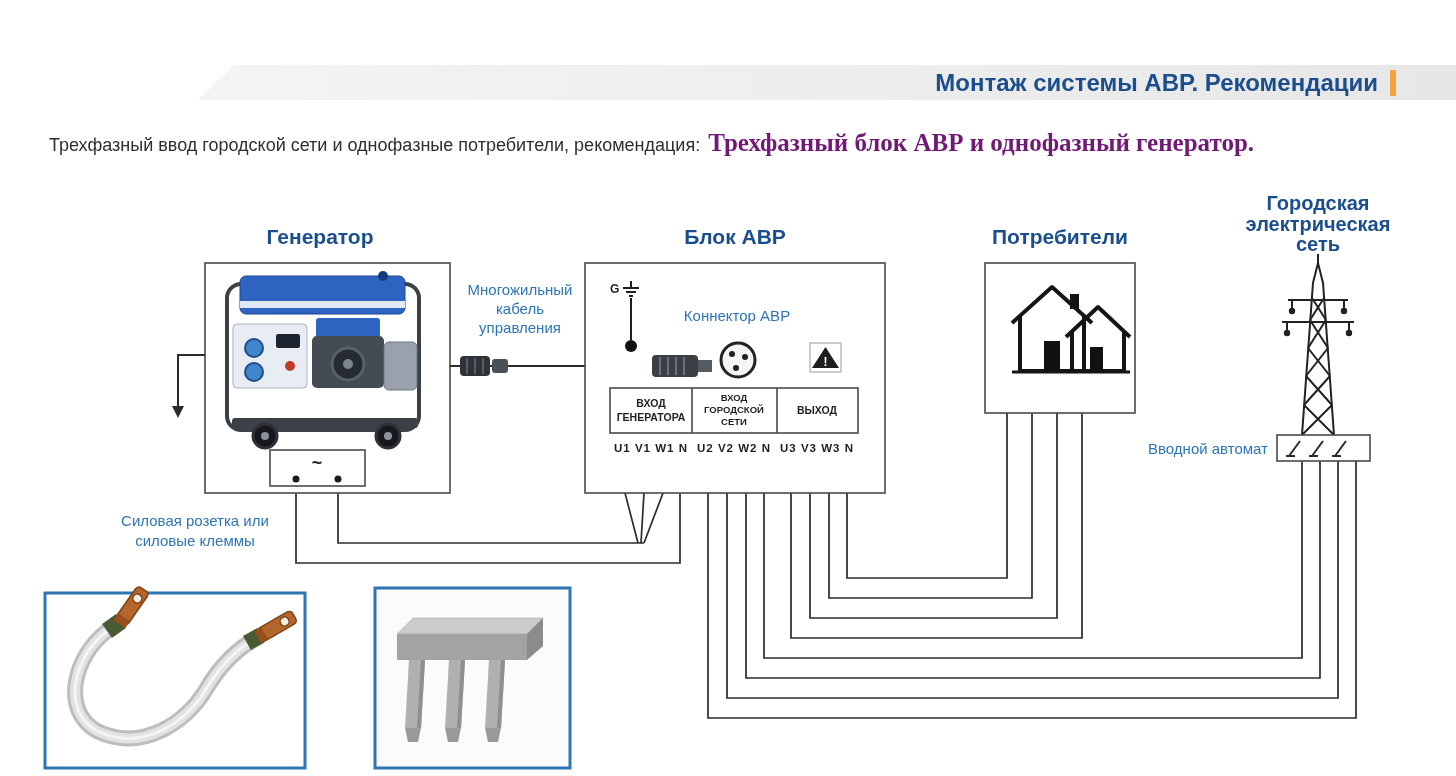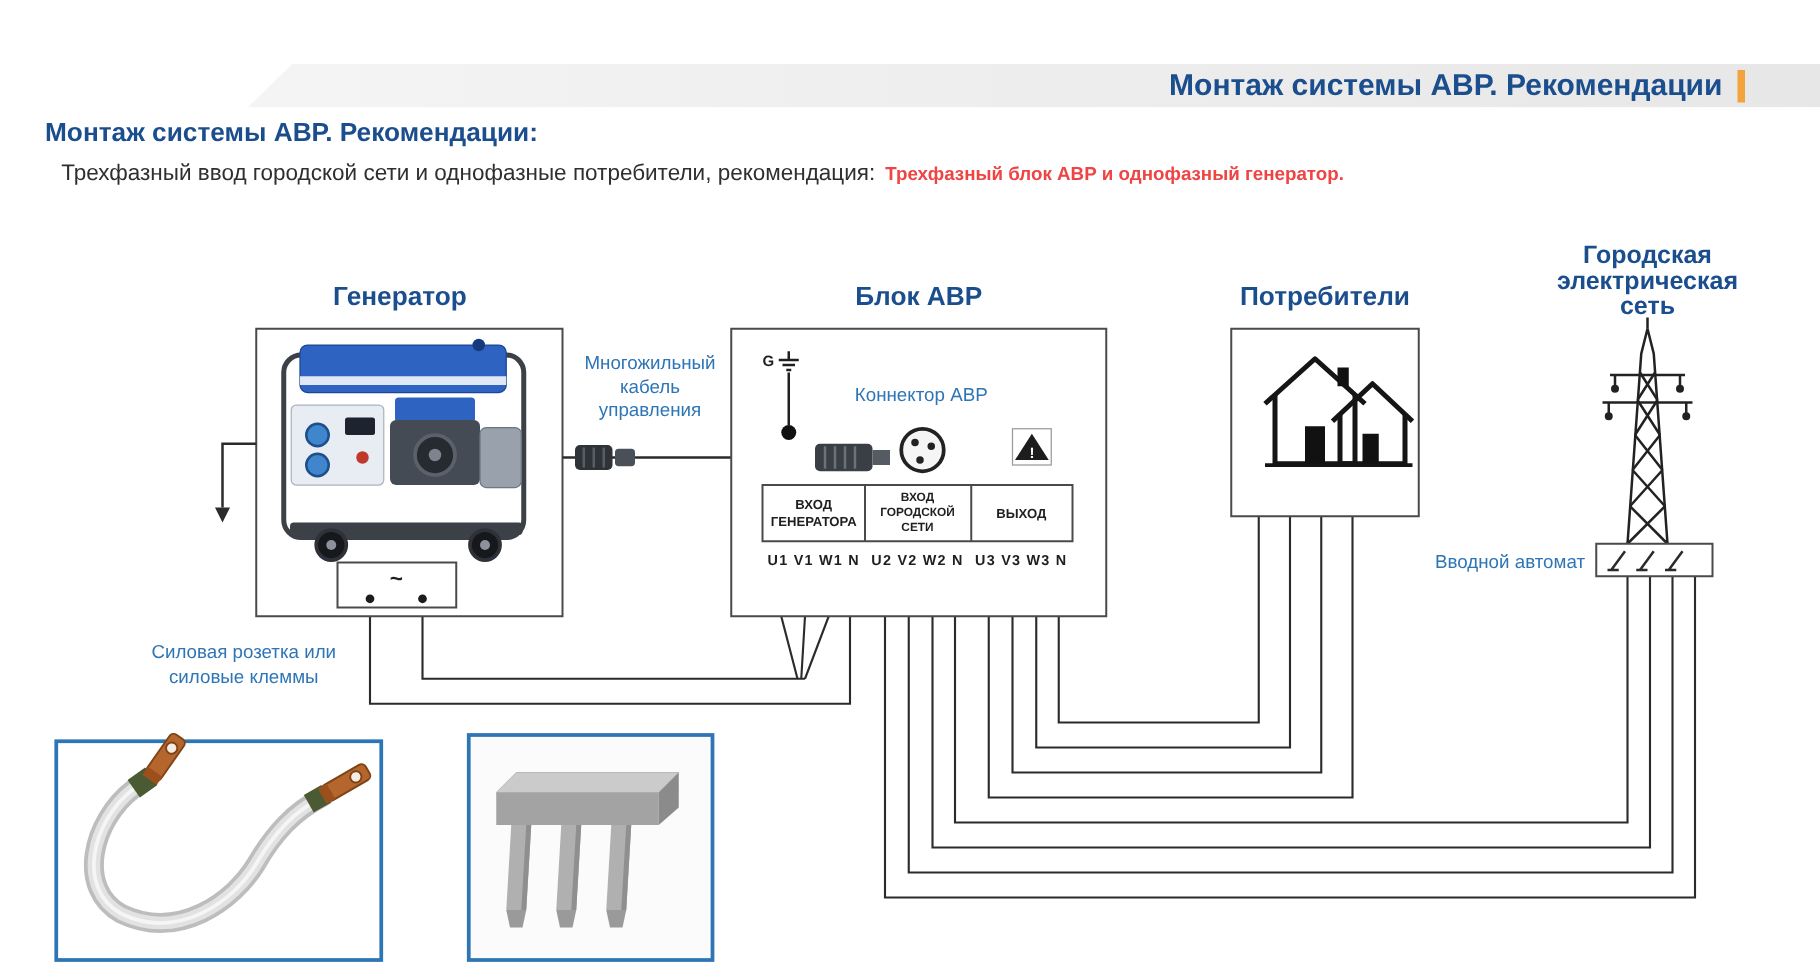--- a/index.html
+++ b/index.html
@@ -1,26 +1,26 @@
 <!DOCTYPE html>
 <html><head>
 <meta charset="utf-8">
 <style>
   html,body{margin:0;padding:0;background:#ffffff;}
   .page{position:relative;width:1456px;height:776px;background:#fff;overflow:hidden;
         font-family:"Liberation Sans",sans-serif;color:#222;}
-  .banner{position:absolute;top:51px;left:198px;right:0;height:35px;
+  .banner{position:absolute;top:65px;left:198px;right:0;height:35px;
           background:linear-gradient(90deg,#f4f4f4,#e7e7e7);
           clip-path:polygon(36px 0,100% 0,100% 100%,0 100%);}
   .banner-title-row{position:absolute;top:0;right:60px;height:35px;display:flex;align-items:center;gap:12px;}
   .banner-title{font-size:24px;font-weight:bold;color:#1b4e8d;white-space:nowrap;}
   .accent-bar{display:inline-block;width:6px;height:26px;background:#f2a33c;}
   .heading{position:absolute;top:95px;left:36px;font-size:21px;font-weight:bold;color:#1b4e8d;}
   .intro{position:absolute;top:126px;left:30px;width:1335px;font-size:18px;color:#2f2f2f;line-height:1.35;}
-  .intro .bold{font-size:15px;font-weight:bold;color:#ef4444;}
+  .intro .bold{font-size:25px;font-weight:bold;color:#701a75;font-family:Liberation Serif, serif;}
   .intro .normal{margin-right:8px;margin-left:19px;}
   .diagram-svg{position:absolute;top:188px;left:0;}
 
   
   text{font-family:"Liberation Sans",sans-serif;}
   .t-title{font-size:21px;font-weight:bold;fill:#1b4e8d;}
   .t-city{font-size:20px;font-weight:bold;fill:#1b4e8d;}
   .t-blue{font-size:15px;fill:#2e75b6;}
   .t-small{font-size:10.5px;font-weight:bold;fill:#1f1f1f;}
   .t-tiny{font-size:9.5px;font-weight:bold;fill:#1f1f1f;}
@@ -38,21 +38,20 @@
 
 <div class="page">
 
   <div class="banner">
     <div class="banner-title-row">
       <span class="banner-title">Монтаж системы АВР. Рекомендации</span>
       <span class="accent-bar"></span>
     </div>
   </div>
 
-  <div class="heading">Монтаж системы АВР. Рекомендации:</div>
   <div class="intro">
     <span class="normal">Трехфазный ввод городской сети и однофазные потребители, рекомендация:</span><span class="bold">Трехфазный блок АВР и однофазный генератор.</span>
   </div>
 
   <svg class="diagram-svg" width="1456" height="588" viewBox="0 0 1456 588">
 
     <g>
 
       <path class="wire" d="M338,291 L338,355 L644,355"></path>
       <path class="wire" d="M625,270 L625,305 L638,355"></path>

